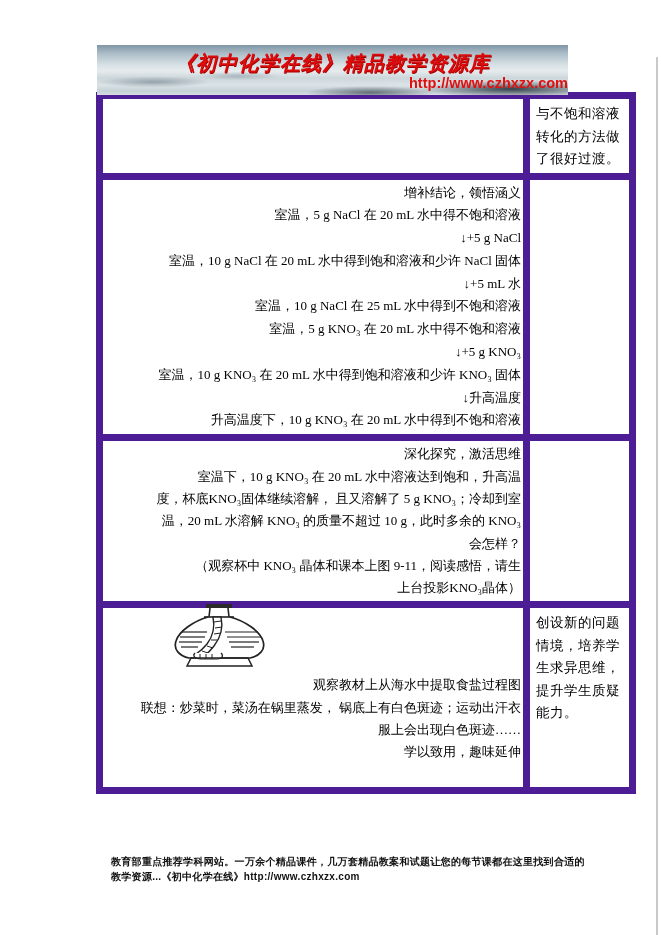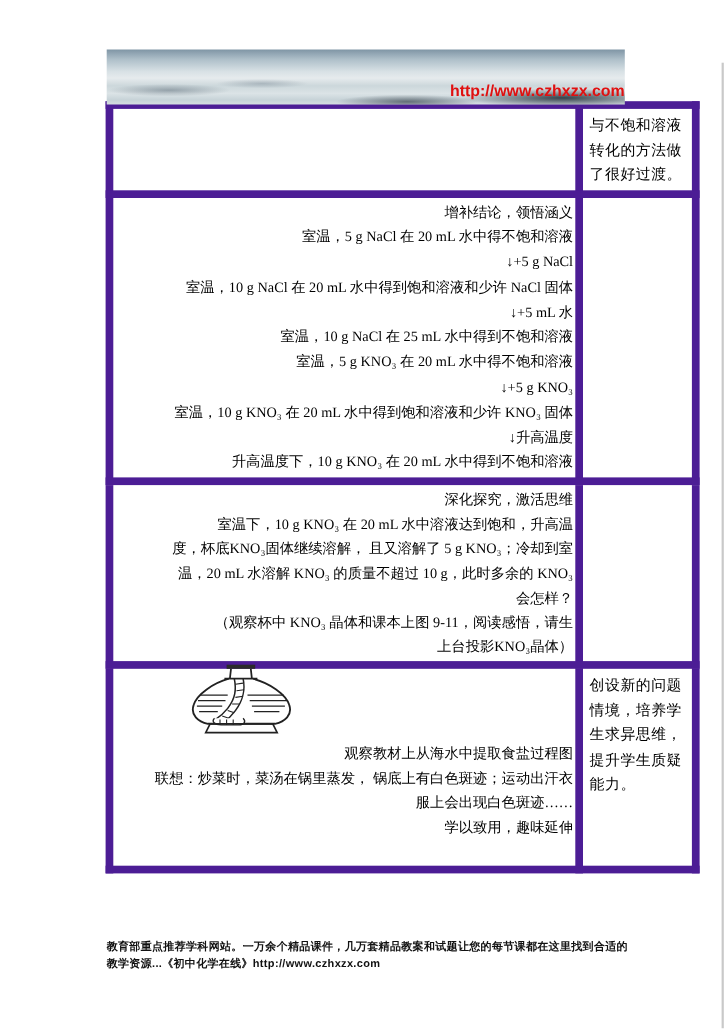--- a/index.html
+++ b/index.html
@@ -95,38 +95,39 @@
   .para.deep-indent { text-indent: 34px; margin-left: 48px; }
 
   .lamp-wrap {
     margin: -6px 0 6px 62px;
     width: 106px; height: 64px;
     background: #fff;
   }
 
   
   .footer {
-    position: absolute; left: 97px; top: 854px; width: 482px;
+    position: absolute; left: 111px; top: 854px; width: 482px;
     font-family: "Liberation Sans", "DejaVu Sans", sans-serif;
     font-weight: bold;
     font-size: 10px;
     line-height: 15px;
     color: #111;
     letter-spacing: 0.3px;
   }
   .footer .f-line { white-space: nowrap; }
 </style>
 </head>
 <body>
 
 <div class="page">
 
   <div class="edge-line"></div>
 
   <div class="banner">
+    <div class="banner-title">《初中化学在线》精品教学资源库</div>
     <div class="banner-url">http://www.czhxzx.com</div>
   </div>
 
   <table class="lesson">
     <tbody>
         <tr class="r1">
       <td class="c-left"></td>
       <td class="c-right">
         <div class="note">与不饱和溶液转化的方法做了很好过渡。</div>
       </td>

